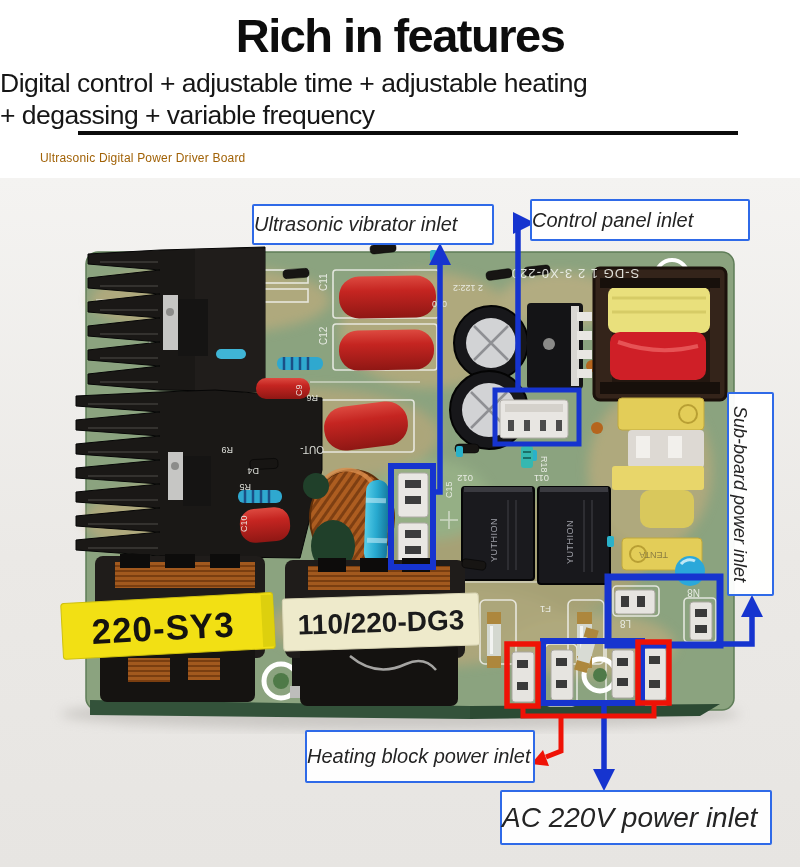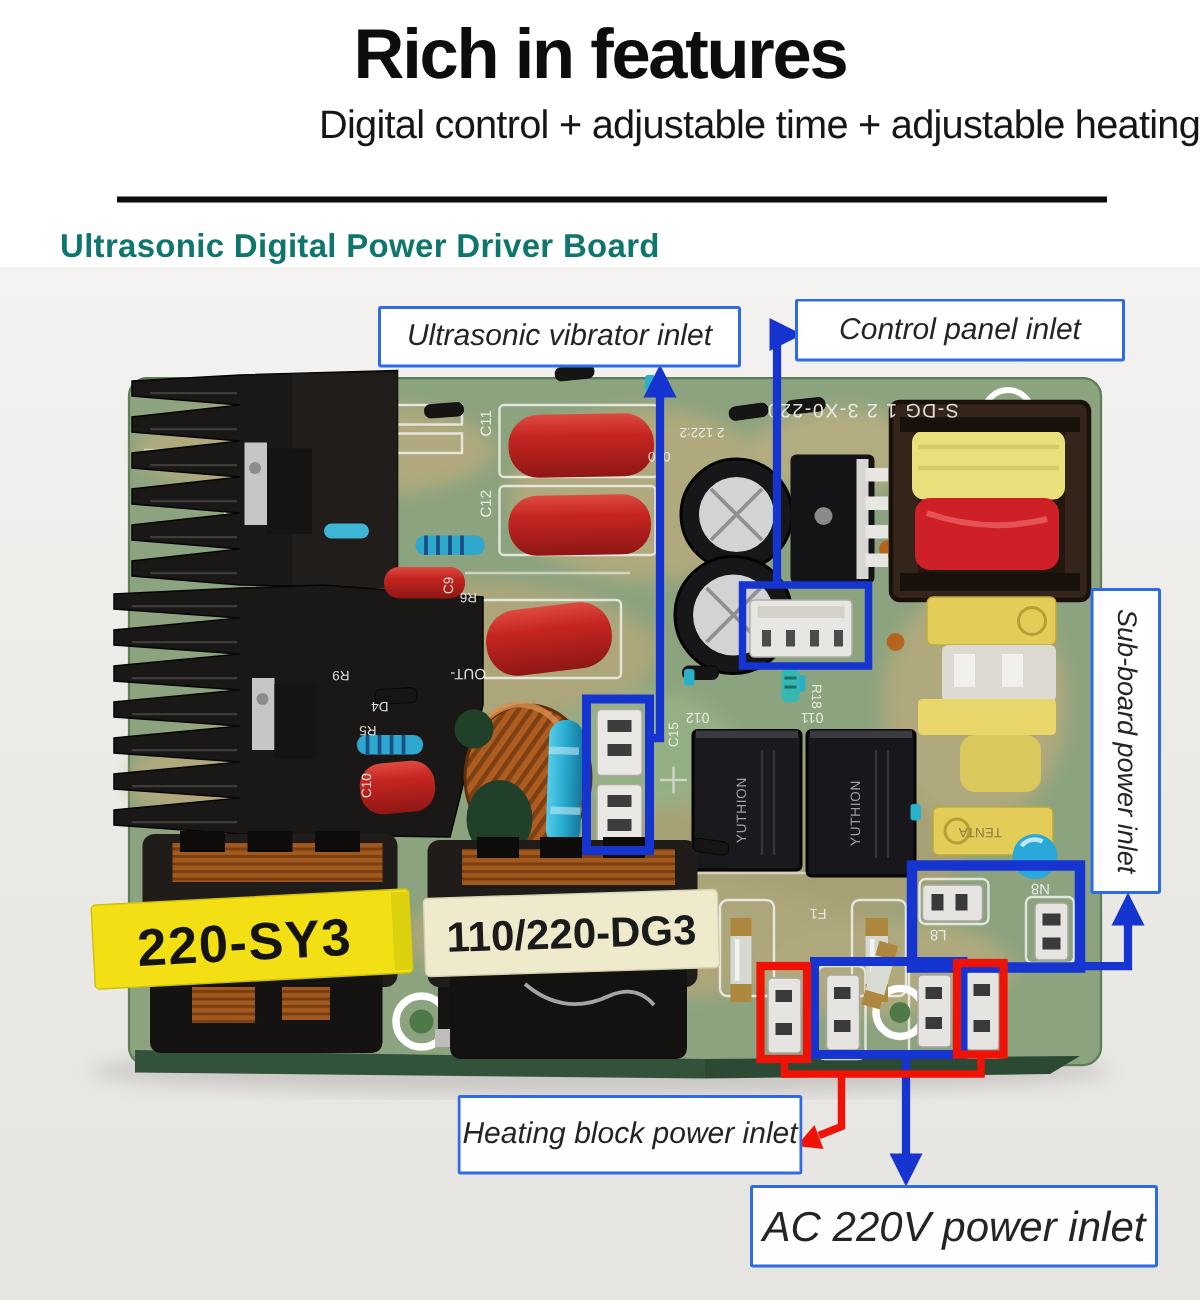--- a/index.html
+++ b/index.html
@@ -1,44 +1,45 @@
 <!DOCTYPE html>
 <html><head>
 <meta charset="utf-8">
 <title>Rich in features</title>
 <style>
   html,body{margin:0;padding:0;background:#ffffff;}
   .stage{position:relative;width:800px;height:867px;background:#ffffff;overflow:hidden;
          font-family:"Liberation Sans",sans-serif;}
   .title{position:absolute;top:8px;left:0;width:100%;text-align:center;margin:0;
          font-size:47px;font-weight:bold;letter-spacing:-1.5px;color:#0d0d0d;}
-  .sub{position:absolute;left:0;width:100%;text-align:right;margin:0;
+  .sub{position:absolute;left:0;width:100%;text-align:left;margin:0;
        font-size:26.5px;font-weight:400;color:#161616;letter-spacing:-0.5px;}
   .sub1{top:68px;} .sub2{top:100px;}
   .rule{position:absolute;left:78px;top:131px;width:660px;height:4px;background:#0c0c0c;}
-  .photo-heading{position:absolute;left:40px;top:151px;font-size:22px;font-weight:bold;
-                 color:#0f766e;letter-spacing:0.2px;z-index:4;}
+  .photo-heading{position:absolute;left:40px;top:151px;font-size:12px;font-weight:normal;
+                 color:#a16207;letter-spacing:0.2px;z-index:4;}
   .board-svg{position:absolute;left:0;top:0;width:800px;height:867px;z-index:1;}
   .callout{position:absolute;z-index:3;background:rgba(255,255,255,0.96);
            border:2px solid #2f6ae8;border-radius:2px;display:flex;align-items:center;
-           justify-content:center;font-style:italic;color:#242424;}
+           font-style:italic;color:#242424;}
   #co-vibrator{left:252px;top:204px;width:238px;height:37px;font-size:20px;}
   #co-control{left:530px;top:199px;width:216px;height:38px;font-size:20px;}
   #co-subboard{left:727px;top:392px;width:43px;height:200px;font-size:18px;}
   #co-subboard span{writing-mode:vertical-rl;white-space:nowrap;}
   #co-heating{left:305px;top:730px;width:226px;height:49px;font-size:20px;}
   #co-ac{left:500px;top:790px;width:268px;height:51px;font-size:28px;}
 </style>
 </head>
 <body>
 
 <div class="stage">
 
   <h1 class="title">Rich in features</h1>
   <p class="sub sub1">Digital control + adjustable time + adjustable heating</p>
+  <p class="sub sub2">+ degassing + variable frequency</p>
   <div class="rule"></div>
   <div class="photo-heading">Ultrasonic Digital Power Driver Board</div>
 
   <svg class="board-svg" viewBox="0 0 800 867" xmlns="http://www.w3.org/2000/svg">
     <defs>
       <linearGradient id="bgGrad" x1="0" y1="0" x2="0" y2="1">
         <stop offset="0" stop-color="#f4f3f1"></stop>
           <stop offset="0.55" stop-color="#ebe9e6"></stop>
           <stop offset="1" stop-color="#e7e5e2"></stop>
       </linearGradient>

